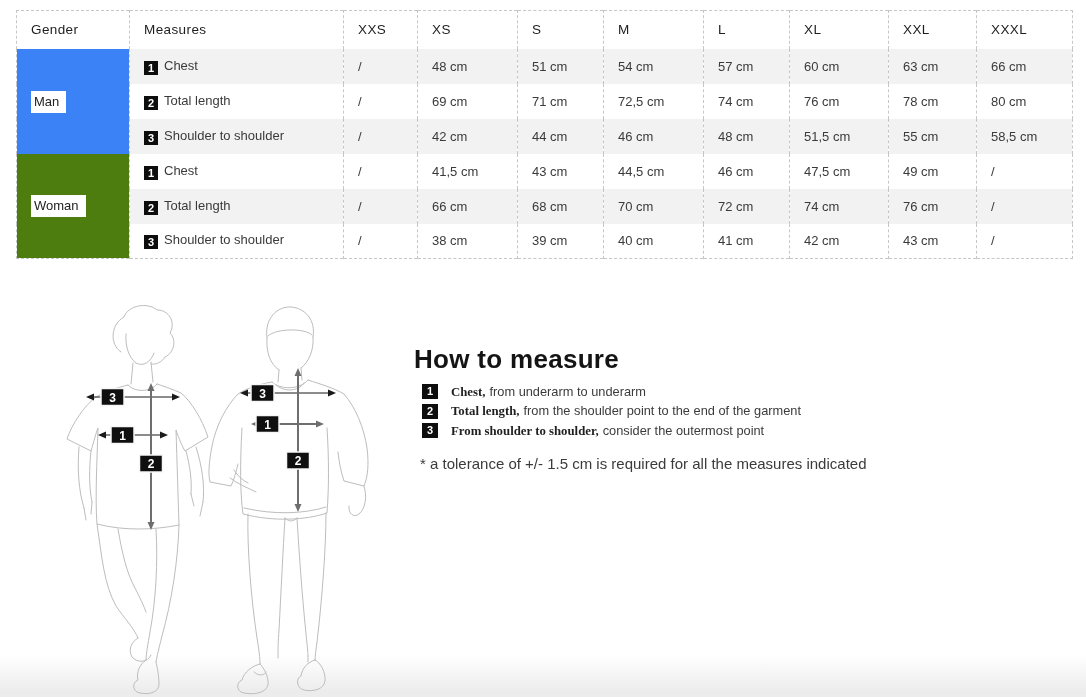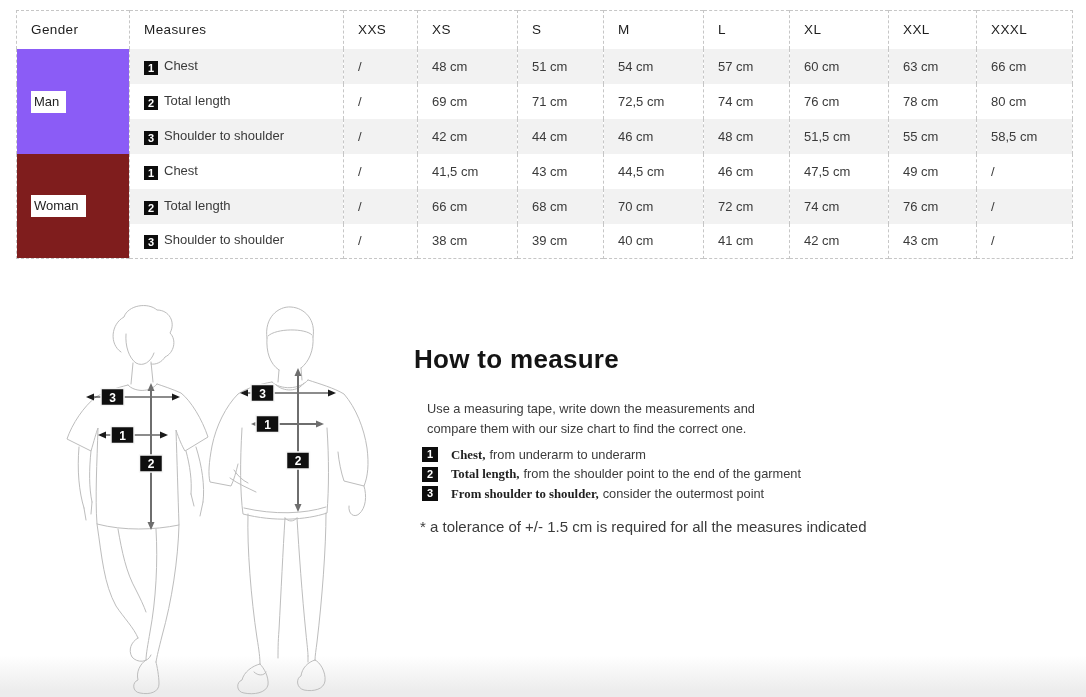--- a/index.html
+++ b/index.html
@@ -8,22 +8,22 @@
   
   .size-table { position:absolute; left:16px; top:10px; border-collapse:collapse; table-layout:fixed; width:1056px; }
   .size-table { border:1px dashed #c6c6c6; }
   .size-table th, .size-table td { border-left:1px dashed #c6c6c6; font-size:13px; text-align:left; vertical-align:middle; padding:0 4px 0 14px; white-space:nowrap; overflow:hidden; }
   .size-table .no-bl { border-left:none; }
   .size-table thead tr { height:38px; }
   .size-table tbody tr { height:35px; }
   .size-table th { font-weight:normal; color:#1d1d1d; font-size:13.5px; letter-spacing:.4px; }
   .size-table td { color:#3a3a3a; }
   .size-table tbody tr:nth-child(odd) { background:#f2f2f2; }
-  td.gender-man { background:#8b5cf6; }
-  td.gender-woman { background:#7f1d1d; }
+  td.gender-man { background:#3b82f6; }
+  td.gender-woman { background:#4d7c0f; }
   .gender-cell { padding-left:16px; }
   .chip { background:#ffffff; padding:3px 7px 4px 3px; color:#222; }
   .tbadge { display:inline-block; width:14px; height:14px; background:#0d0d0d; color:#fff; font-size:11px; font-weight:bold; line-height:14px; text-align:center; margin-right:6px; vertical-align:-2px; }
 
   
   .howto { position:absolute; left:414px; top:344px; width:490px; color:#3b3b3b; }
   .howto h2 { margin:0; font-size:26px; line-height:31px; font-weight:bold; color:#141414; letter-spacing:.3px; }
   .intro { margin:24px 0 0 13px; font-size:12.8px; line-height:19.5px; }
   .intro span { display:block; }
   .keep { margin:14px 0 0 13px; font-size:12.8px; line-height:18px; }
@@ -240,24 +240,20 @@
       <text class="fbadge-txt" x="209.5" y="128.5">1</text>
     </g>
     <g>
       <rect class="fbadge-rect" x="228.5" y="152" width="23" height="17"></rect>
       <text class="fbadge-txt" x="240" y="165">2</text>
     </g>
   </svg>
 
   <div class="howto">
     <h2>How to measure</h2>
-    <p class="intro">
-      <span>Use a measuring tape, write down the measurements and</span>
-      <span>compare them with our size chart to find the correct one.</span>
-    </p>
     <ul class="steps">
       <li>
         <span class="sbadge">1</span>
         <span class="lbl">Chest,</span>
         <span>from underarm to underarm</span>
       </li>
       <li>
         <span class="sbadge">2</span>
         <span class="lbl">Total length,</span>
         <span>from the shoulder point to the end of the garment</span>

